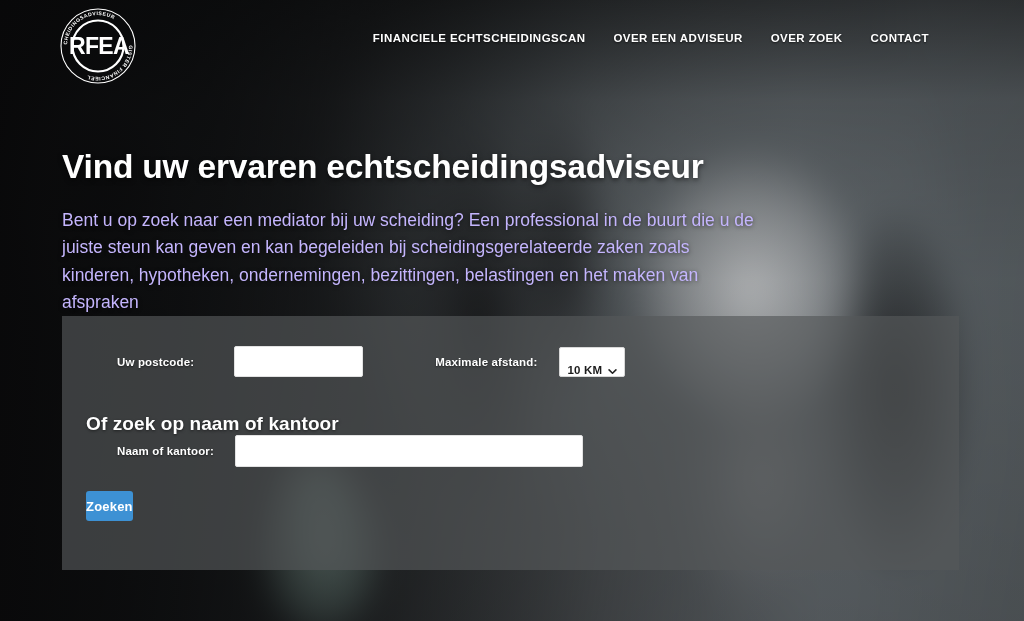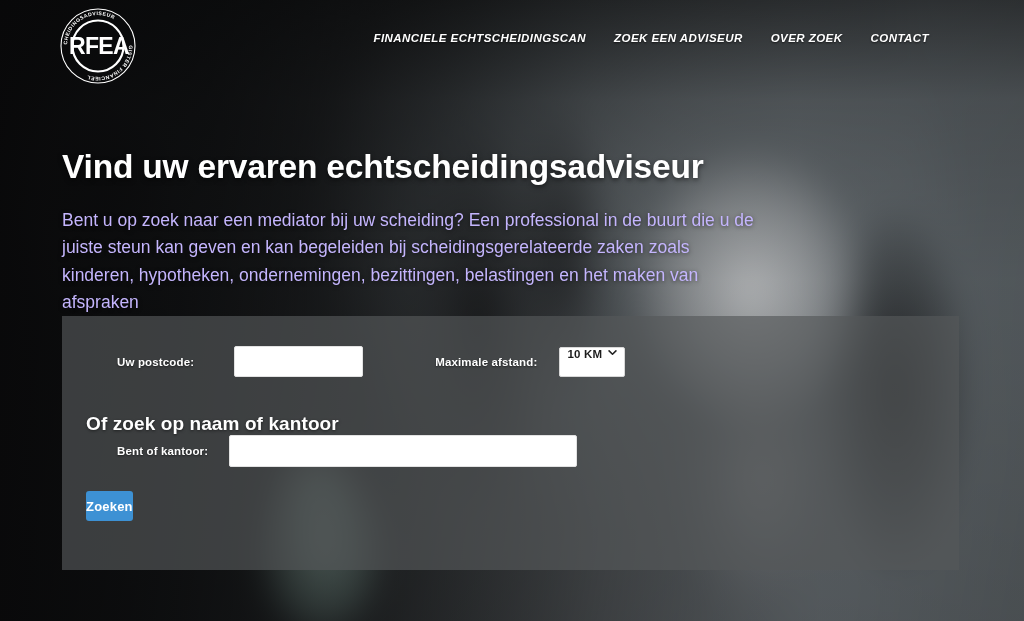--- a/index.html
+++ b/index.html
@@ -83,21 +83,20 @@
   }
   .logo-svg { display: block; }
 
   .main-nav {
     margin-left: auto;
     margin-right: 95px;
     margin-top: 32px;
     display: flex;
     align-items: center;
     gap: 28px;
-    font-style: italic;
   }
   .nav-link {
     color: #ffffff;
     font-size: 11.5px;
     font-weight: bold;
     letter-spacing: 0.45px;
     text-decoration: none;
     white-space: nowrap;
     text-shadow: 0 1px 2px rgba(0,0,0,0.6);
     cursor: pointer;
@@ -180,21 +179,21 @@
   .afstand-label { margin-left: 41px; }
 
   .afstand-select {
     margin-left: 22px;
     width: 66px;
     height: 30px;
     background: #ffffff;
     border: 1px solid #d8d8d8;
     border-radius: 2px;
     display: flex;
-    align-items: flex-start;
+    align-items: flex-end;
     padding: 0 7px;
     cursor: pointer;
     position: relative;
   }
   .afstand-value {
     font-size: 11.5px;
     color: #1c1c1c;
     font-weight: bold;
     letter-spacing: 0.2px;
   }
@@ -257,21 +256,21 @@
           </text>
           <text font-family="Liberation Sans, sans-serif" font-size="5.1" font-weight="bold" fill="#ffffff" letter-spacing="0.55">
             <textPath href="#ringBot" startOffset="26%" text-anchor="middle">REGISTER FINANCIEEL</textPath>
           </text>
           <text x="43" y="50" font-family="Liberation Sans, sans-serif" font-size="23" font-weight="bold" fill="#ffffff" text-anchor="middle" letter-spacing="-0.6">RFEA</text>
         </svg>
       </a>
 
       <nav class="main-nav">
         <a class="nav-link">FINANCIELE ECHTSCHEIDINGSCAN</a>
-        <a class="nav-link">ZOEK EEN ADVISEUR</a>
+        <a class="nav-link">OVER EEN ADVISEUR</a>
         <a class="nav-link">OVER ZOEK</a>
         <a class="nav-link">CONTACT</a>
       </nav>
     </header>
 
     <div class="hero-text">
       <h1 class="hero-title">Vind uw ervaren echtscheidingsadviseur</h1>
       <p class="hero-sub">Bent u op zoek naar een mediator bij uw scheiding? Een professional in de buurt die u de juiste steun kan geven en kan begeleiden bij scheidingsgerelateerde zaken zoals kinderen, hypotheken, ondernemingen, bezittingen, belastingen en het maken van afspraken</p>
     </div>
 
@@ -286,21 +285,21 @@
           <span class="afstand-value">10 KM</span>
           <svg class="chevron" viewBox="0 0 10 10">
             <path d="M1.2 3.2 L5 7 L8.8 3.2" fill="none" stroke="#222" stroke-width="1.7" stroke-linecap="round" stroke-linejoin="round"></path>
           </svg>
         </div>
       </div>
 
       <h2 class="panel-heading second">Of zoek op naam of kantoor</h2>
 
       <div class="field-row">
-        <label class="field-label">Bent of kantoor:</label>
+        <label class="field-label">Naam of kantoor:</label>
         <input class="naam-input" type="text" value="" placeholder="" style="">
       </div>
 
       <button class="submit-btn">Zoeken</button>
     </section>
 
   </div>
 </div>
 
 </body></html>

